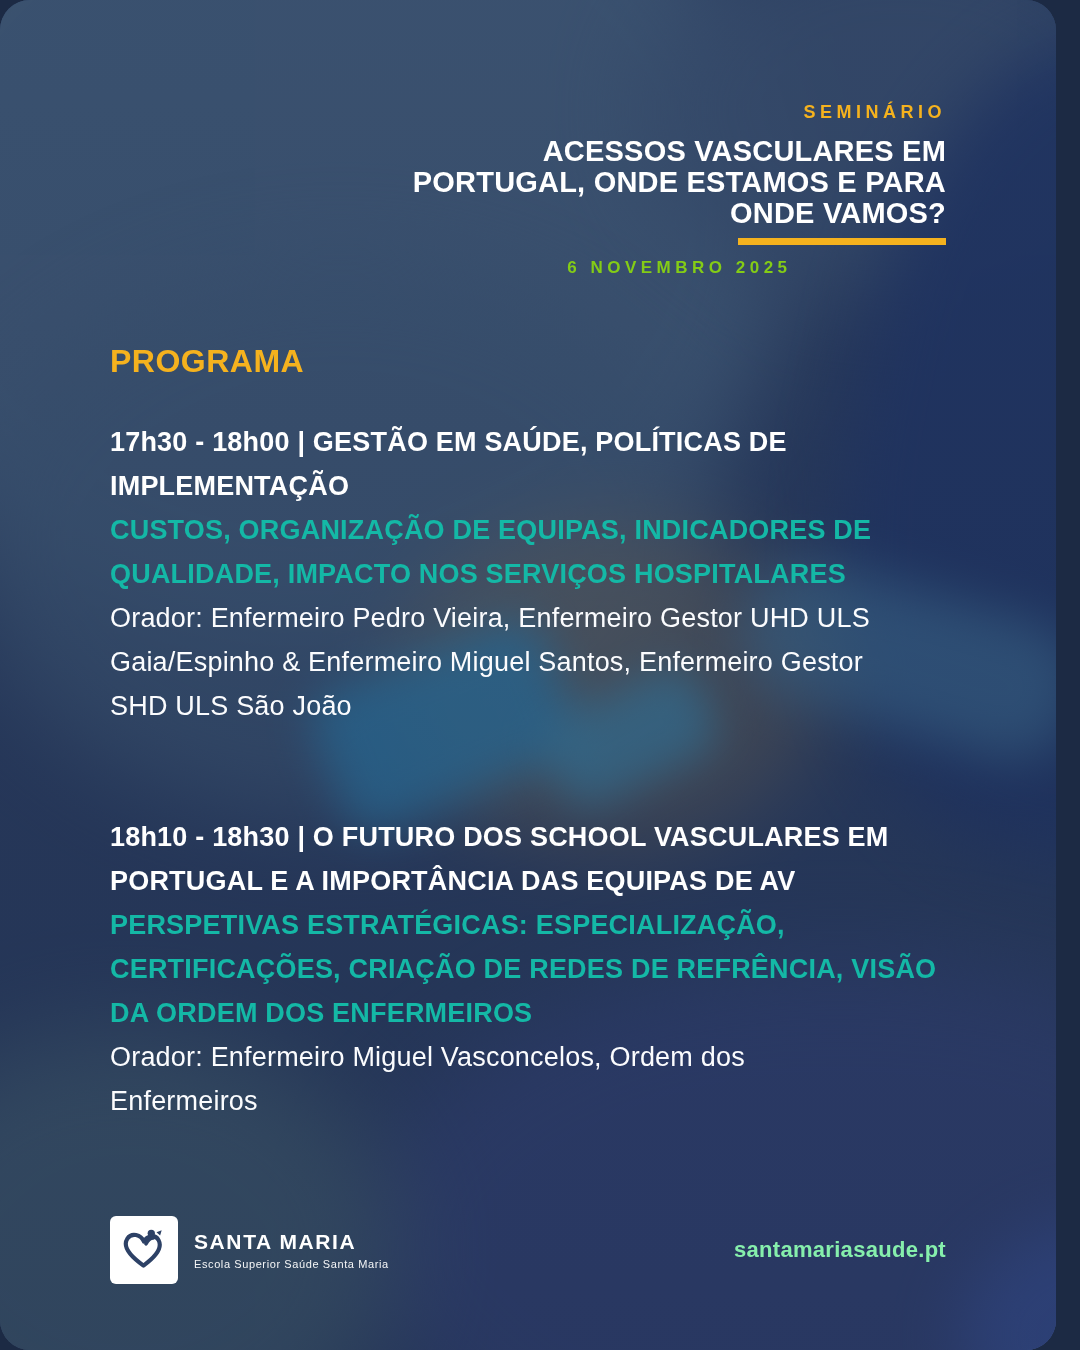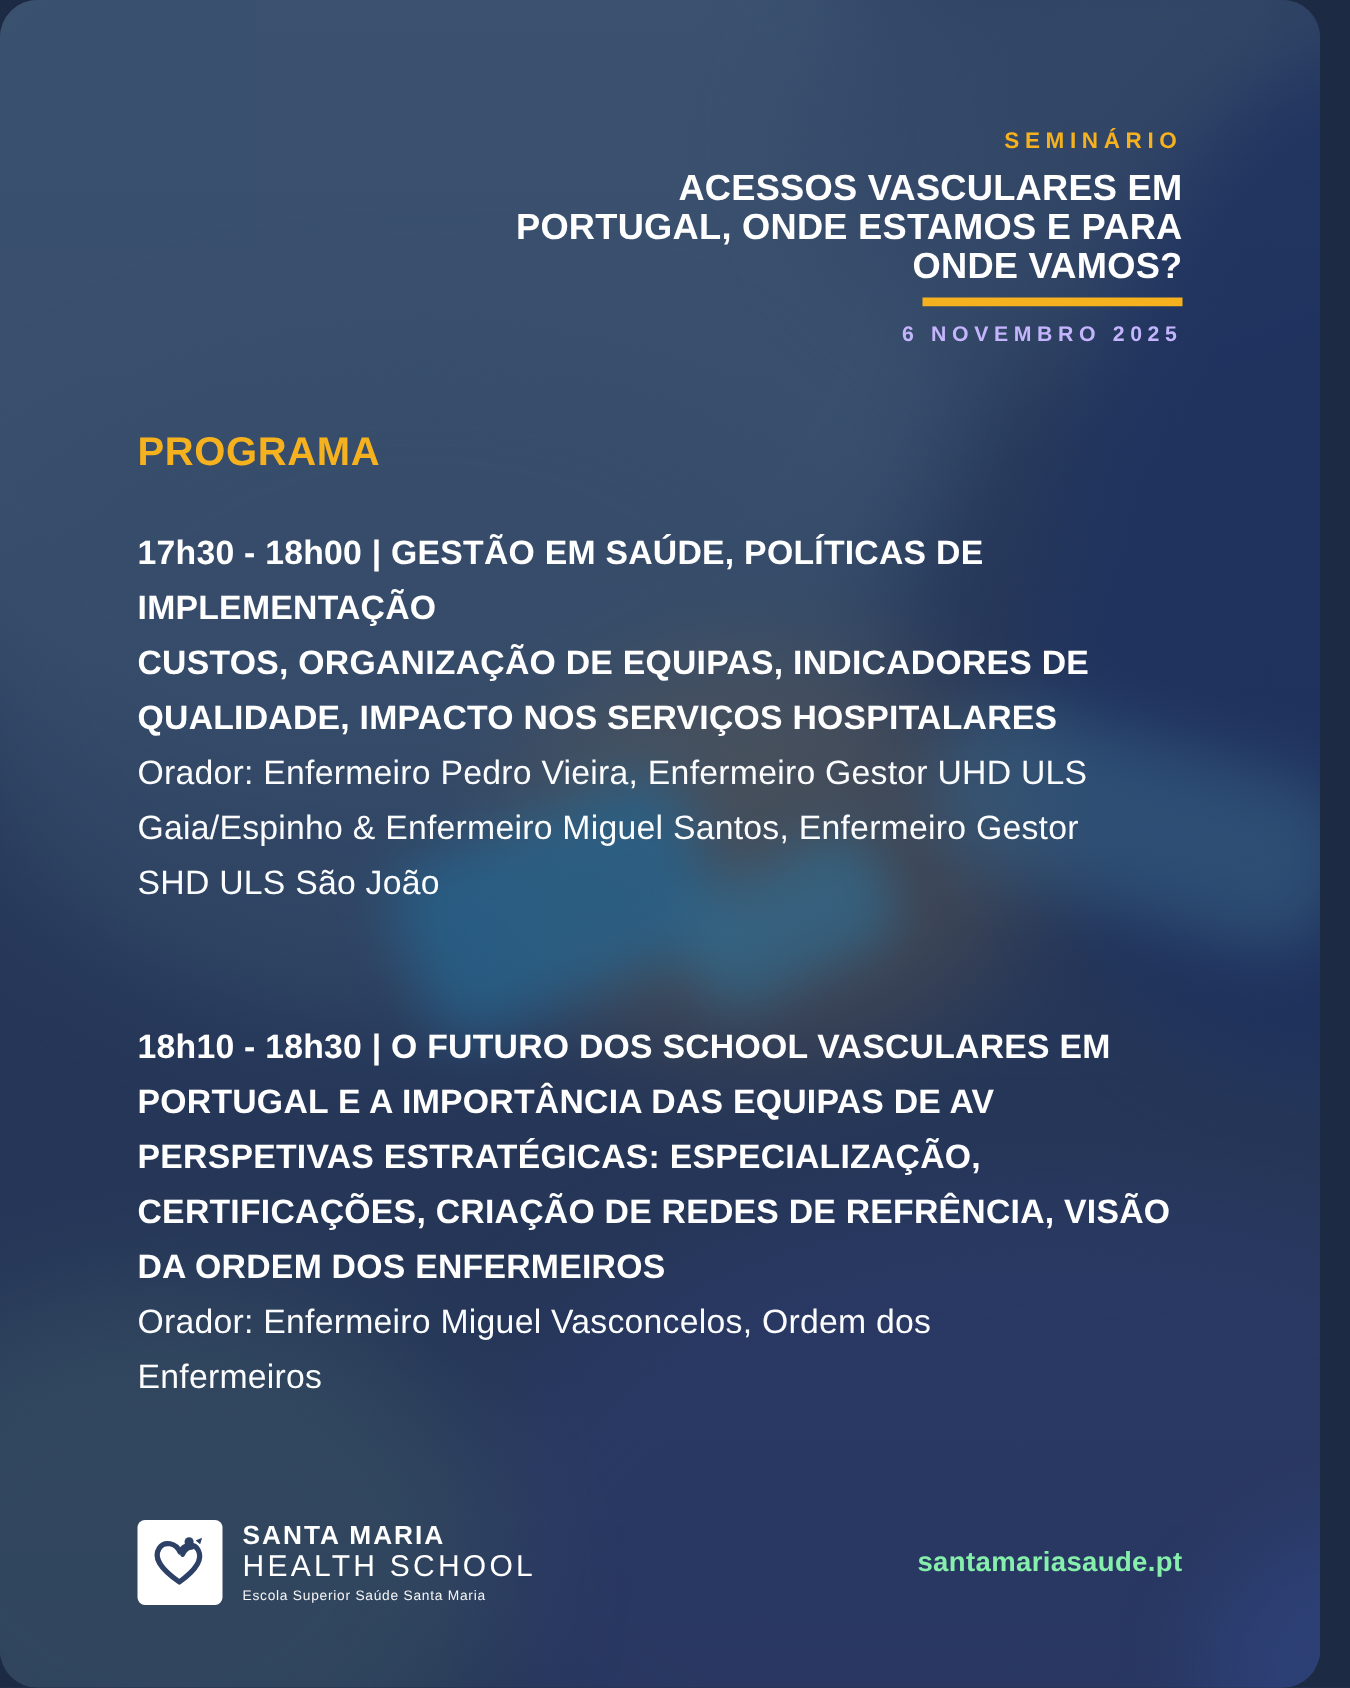--- a/index.html
+++ b/index.html
@@ -28,28 +28,28 @@
   .b-botright  {left:960px;top:1220px;width:300px;height:230px;background:#3d57a3;opacity:.8;filter:blur(32px);}
   .overlay{position:absolute;inset:0;background:linear-gradient(180deg,rgba(26,38,66,.30),rgba(24,36,64,.42));}
   
   .content{position:absolute;inset:0;z-index:1;}
   .pre{white-space:pre-line;}
 
   .header{position:absolute;top:102px;right:110px;text-align:right;}
   .kicker{color:#F5B21E;font-size:18px;font-weight:700;letter-spacing:4.5px;}
   .title{margin-top:13px;color:#ffffff;font-size:29px;font-weight:700;line-height:31px;letter-spacing:.2px;}
   .title-rule{margin:9px 0 0 auto;width:208px;height:7px;background:#F5B21E;}
-  .date{margin-top:13px;color:#c4b5fd;font-size:17px;font-weight:700;letter-spacing:4.5px;}
+  .date{margin-top:13px;color:#84cc16;font-size:17px;font-weight:700;letter-spacing:4.5px;text-align:center;}
 
   .program{position:absolute;left:110px;right:105px;top:343px;}
   .program-heading{color:#F5B21E;font-size:32px;font-weight:700;letter-spacing:.5px;margin-bottom:24px;}
   .session{margin-top:40px;}
   .session:first-of-type{margin-top:0;}
   .sess-time{color:#ffffff;font-size:27px;font-weight:700;line-height:44px;letter-spacing:.2px;}
-  .sess-topic{color:#ffffff;font-size:27px;font-weight:700;line-height:44px;letter-spacing:.2px;}
+  .sess-topic{color:#14b8a6;font-size:27px;font-weight:700;line-height:44px;letter-spacing:.2px;}
   .sess-speaker{color:#fbfcfe;font-size:27px;font-weight:400;line-height:44px;letter-spacing:.2px;}
   .gap1{height:47px;}
 
   .footer{position:absolute;left:110px;right:110px;bottom:66px;display:flex;align-items:center;justify-content:space-between;}
   .brand{display:flex;align-items:center;}
   .logo-box{width:68px;height:68px;background:#ffffff;border-radius:6px;display:flex;align-items:center;justify-content:center;}
   .brand-text{margin-left:16px;color:#ffffff;}
   .brand-line1{font-size:21px;font-weight:700;letter-spacing:1.6px;line-height:24px;}
   .brand-line2{font-size:24px;font-weight:400;letter-spacing:2.6px;line-height:26px;}
   .brand-tagline{font-size:11px;font-weight:300;letter-spacing:.6px;margin-top:4px;opacity:.95;}
@@ -117,21 +117,20 @@
         <div class="logo-box">
           <svg width="52" height="52" viewBox="0 0 100 100">
             <path d="M50 34 C44 20 26 16 18 28 C9 42 18 58 49 80 C74 62 86 46 78 31 C72 20 56 21 50 34 Z" fill="none" stroke="#2d4166" stroke-width="8" stroke-linecap="round" stroke-linejoin="round"></path>
             <circle cx="64" cy="18" r="7" fill="#2d4166"></circle>
             <path d="M54 38 C58 30 62 27 68 27" fill="none" stroke="#2d4166" stroke-width="7" stroke-linecap="round"></path>
             <path d="M74 16 l10 -4 -3 10 Z" fill="#2d4166"></path>
           </svg>
         </div>
         <div class="brand-text">
           <div class="brand-line1">SANTA MARIA</div>
-          <div class="brand-line2">HEALTH SCHOOL</div>
           <div class="brand-tagline">Escola Superior Saúde Santa Maria</div>
         </div>
       </div>
       <div class="website">santamariasaude.pt</div>
     </div>
 
   </div>
 </div>
 
 </body></html>

